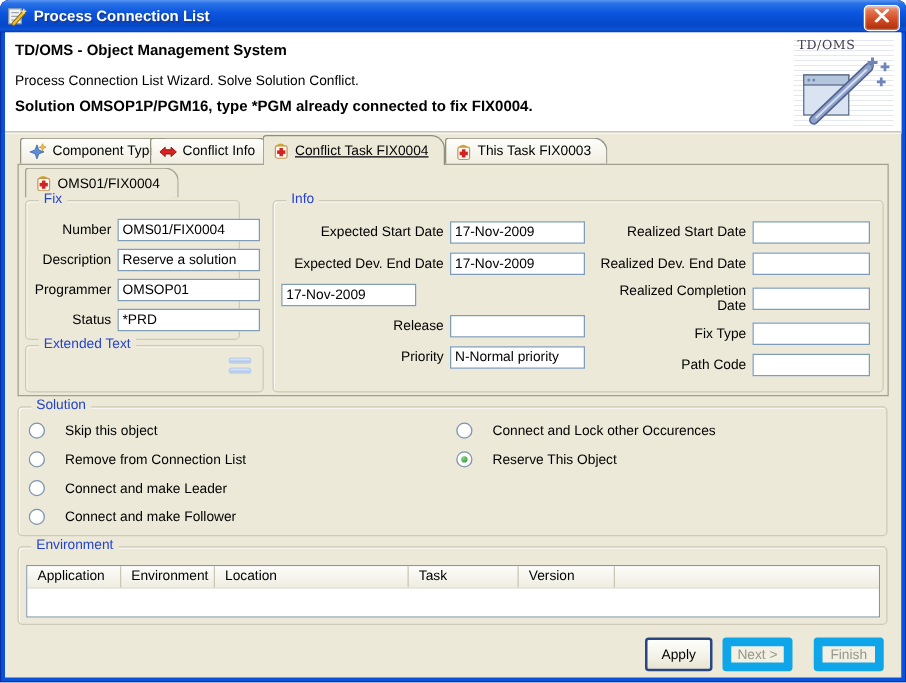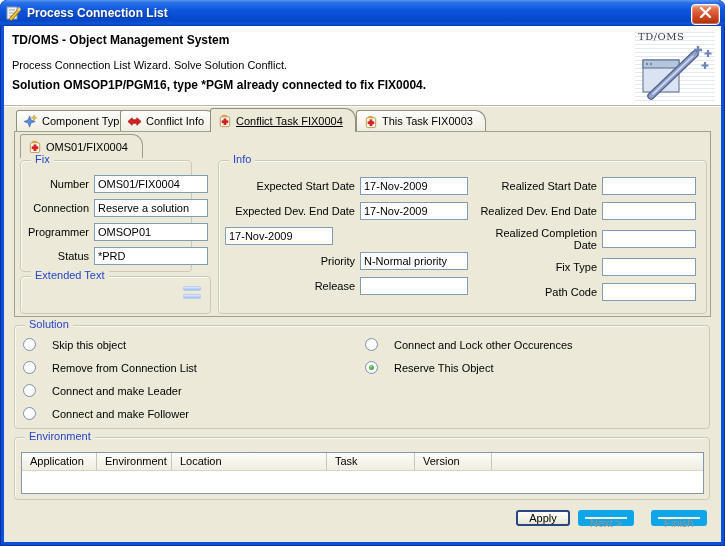--- a/index.html
+++ b/index.html
@@ -152,21 +152,21 @@
     border-bottom:1px solid #d9d6c9;box-sizing:border-box;
   }
   .alt-th{
     box-sizing:border-box;padding:2px 0 0 8px;
     border-right:1px solid #c9c6b6;overflow:hidden;white-space:nowrap;
   }
   .alt-th.filler{flex:1;border-right:none;}
   .alt-body{height:22px;background:#fff;}
   
   .btn{
-    position:absolute;top:510px;height:16px;
+    position:absolute;top:510px;height:27px;
     font-family:"Liberation Sans", sans-serif;font-size:11px;
     background:linear-gradient(180deg,#fefefb,#f3f1e6 60%,#e7e4d1);
     border:1px solid #8d887a;border-radius:3px;cursor:pointer;padding:0;
   }
   .btn.default{border:2px solid #28467f;}
   .btn:disabled{
     background:#f2f0e3;border:7px solid #0ea5e9;color:#98958a;cursor:default;
   }
   .b-apply{left:516px;width:54px;}
   .b-next{left:578px;width:56px;}
@@ -267,21 +267,21 @@
     <span class="tab-label">OMS01/FIX0004</span>
   </div>
 
   <div class="group g-fix">
     <span class="group-title">Fix</span>
     <div class="frow">
       <label>Number</label>
       <input class="tfield" value="OMS01/FIX0004" style="">
     </div>
     <div class="frow">
-      <label>Connection</label>
+      <label>Description</label>
       <input class="tfield" value="Reserve a solution" style="">
     </div>
     <div class="frow">
       <label>Programmer</label>
       <input class="tfield" value="OMSOP01" style="">
     </div>
     <div class="frow">
       <label>Status</label>
       <input class="tfield" value="*PRD" style="">
     </div>
@@ -303,26 +303,26 @@
         <input class="tfield" value="17-Nov-2009" style="">
       </div>
       <div class="irow">
         <label>Expected Dev. End Date</label>
         <input class="tfield" value="17-Nov-2009" style="">
       </div>
       <div class="irow">
         <input class="tfield" value="17-Nov-2009" style="">
       </div>
       <div class="irow">
+        <label>Release</label>
+        <input class="tfield" value="" style="">
+      </div>
+      <div class="irow">
         <label>Priority</label>
         <input class="tfield" value="N-Normal priority" style="">
-      </div>
-      <div class="irow">
-        <label>Release</label>
-        <input class="tfield" value="" style="">
       </div>
     </div>
     <div class="info-col info-right">
       <div class="irow">
         <label>Realized Start Date</label>
         <input class="tfield" value="" style="">
       </div>
       <div class="irow">
         <label>Realized Dev. End Date</label>
         <input class="tfield" value="" style="">

